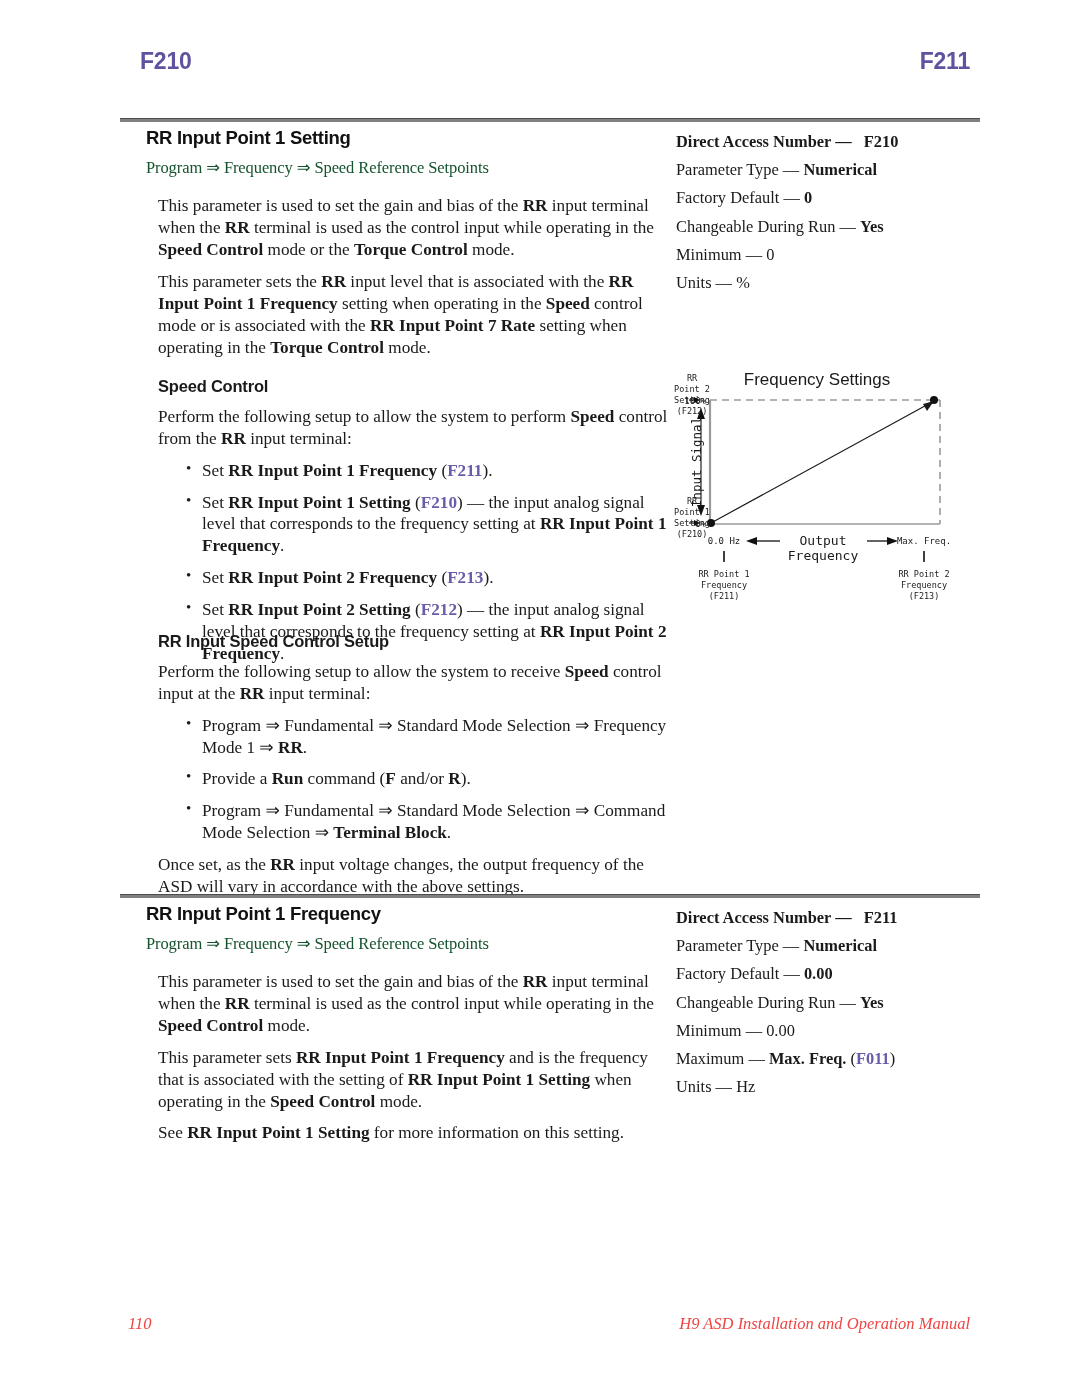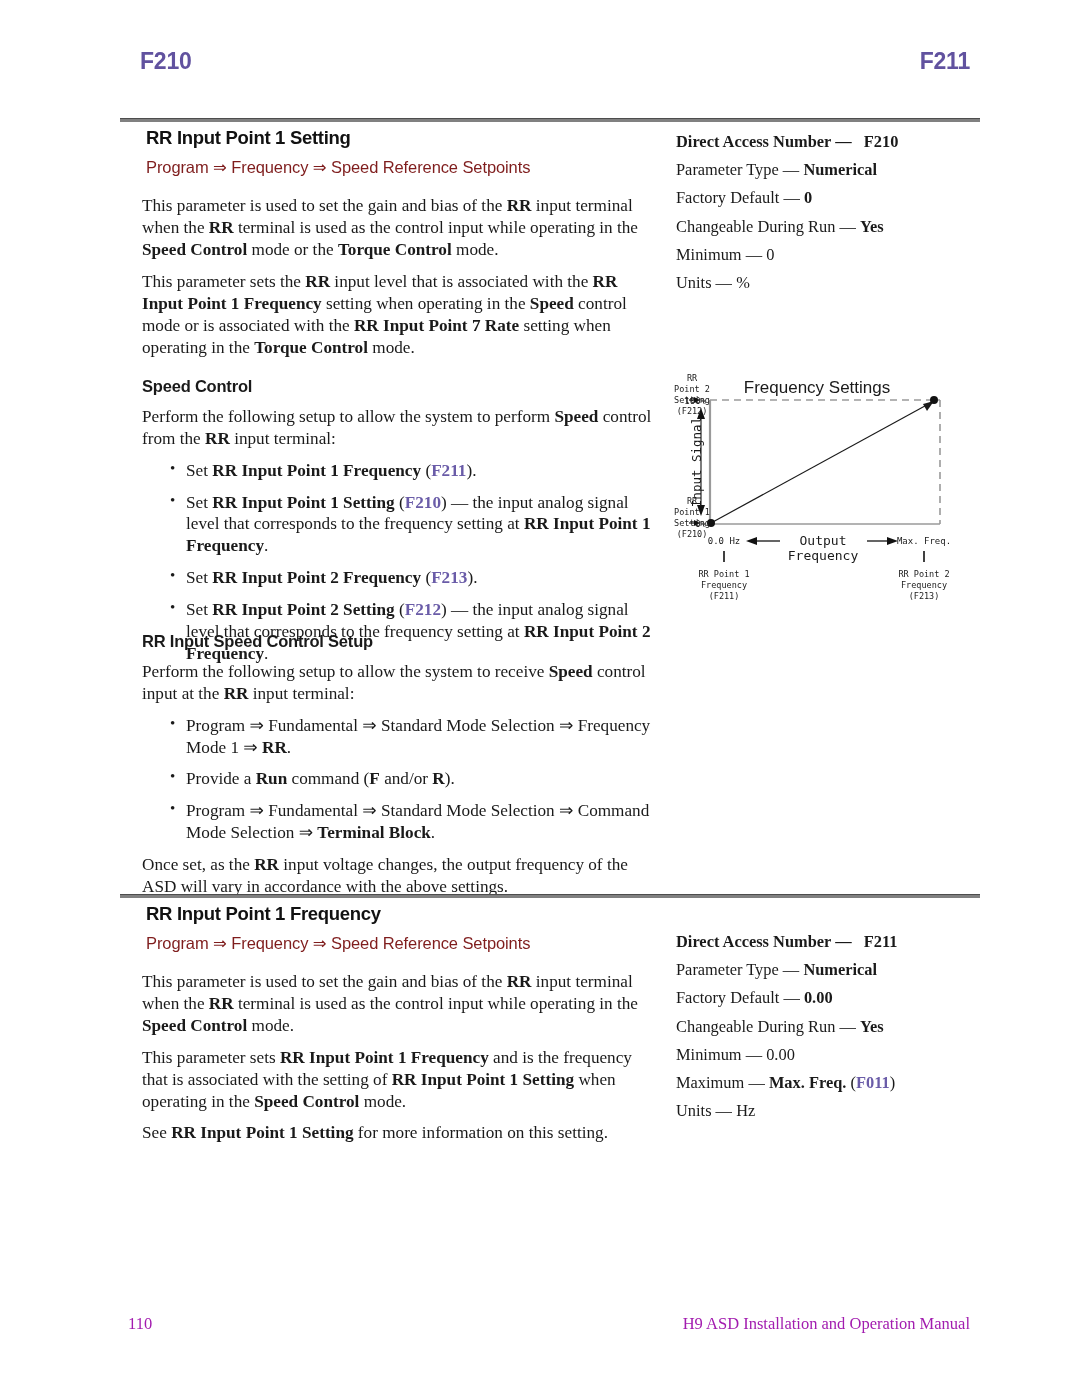--- a/index.html
+++ b/index.html
@@ -54,30 +54,30 @@
     left: 146px;
     font-family: "Liberation Sans", sans-serif;
     font-weight: bold;
     font-size: 18.5px;
     letter-spacing: -0.3px;
     color: #111;
   }
   .path {
     position: absolute;
     left: 146px;
-    font-family: Liberation Sans, sans-serif;
+    font-family: Liberation Serif, serif;
     font-size: 16.5px;
-    color: #7f1d1d;
+    color: #14532d;
     letter-spacing: -0.1px;
   }
 
   
   .col-left {
     position: absolute;
-    left: 142px;
+    left: 158px;
     width: 510px;
     font-size: 17.2px;
     line-height: 1.29;
     text-align: left;
   }
   .col-left p { margin: 0 0 9px 0; }
   .sub-head {
     font-family: "Liberation Sans", sans-serif;
     font-weight: bold;
     font-size: 16.5px;
@@ -118,21 +118,21 @@
   
   .figure {
     position: absolute;
     left: 662px;
     top: 362px;
     width: 310px;
     height: 255px;
   }
   .fig-title {
     position: absolute;
-    top: 16px;
+    top: 8px;
     left: 0;
     width: 310px;
     text-align: center;
     font-family: "Liberation Sans", sans-serif;
     font-size: 17px;
     color: #1a1a1a;
   }
   .figure svg { position: absolute; top: 0; left: 0; }
   .fig-mono {
     font-family: "DejaVu Sans Mono", monospace;
@@ -142,21 +142,22 @@
   
   .footer {
     position: absolute;
     bottom: 63px;
     left: 128px;
     right: 110px;
     display: flex;
     justify-content: space-between;
     align-items: baseline;
     font-size: 16.5px;
-    color: #a21caf;
+    color: #ef4444;
+    font-style: italic;
   }
 </style>
 </head>
 <body>
 
 <div class="page">
 
   <div class="run-head">
     <span>F210</span>
     <span>F211</span>
@@ -281,21 +282,21 @@
       <text class="fig-mono" x="262" y="226" font-size="8.5" text-anchor="middle">Frequency</text>
       <text class="fig-mono" x="262" y="237" font-size="8.5" text-anchor="middle">(F213)</text>
     </svg>
   </div>
 
   <div class="rule" style="top:894px;"></div>
 
   <div class="sec-title" style="top:903px;">RR Input Point 1 Frequency</div>
   <div class="path" style="top:934px;">Program ⇒ Frequency ⇒ Speed Reference Setpoints</div>
 
-  <div class="col-right" style="top:928px;">
+  <div class="col-right" style="top:904px;">
     <div class="prow">
       <b><span>Direct Access Number —</span></b>
       &nbsp;&nbsp;<b><span>F211</span></b>
     </div>
     <div class="prow">
       <span>Parameter Type —</span>
       <b><span>Numerical</span></b>
     </div>
     <div class="prow">
       <span>Factory Default —</span>

